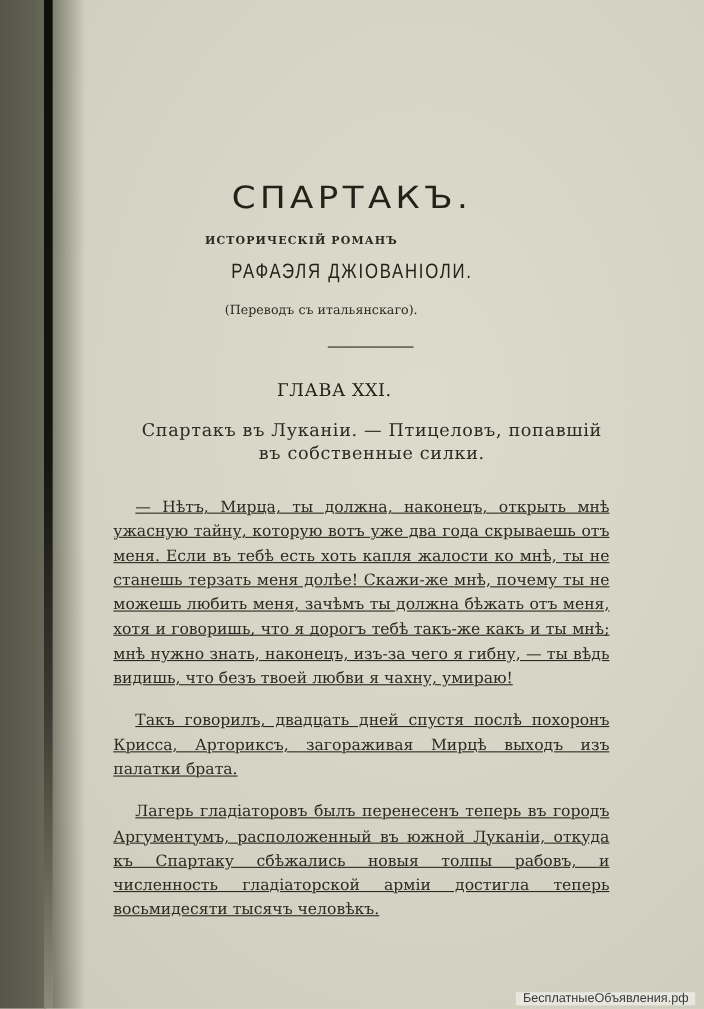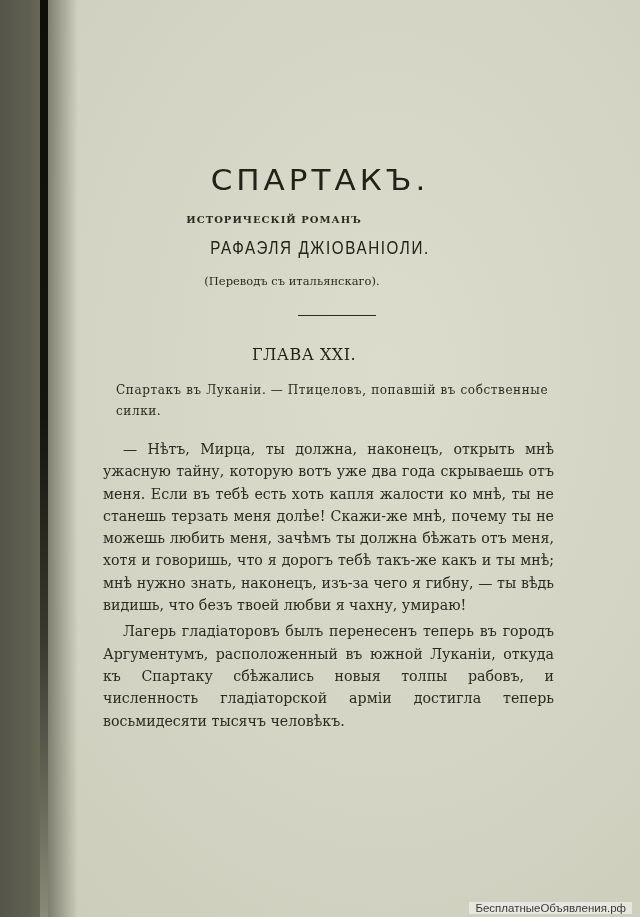--- a/index.html
+++ b/index.html
@@ -93,37 +93,39 @@
       top: 345px;
       text-align: center;
       font-size: 16px;
       letter-spacing: 0.5px;
       color: #222218;
     }
     .chapter-summary {
       position: absolute;
       left: 116px; width: 444px;
       top: 380px;
-      font-size: 12px;
+      text-align: center;
+      font-size: 16px;
       line-height: 21px;
       letter-spacing: 0.6px;
       color: #2a2a22;
     }
     .body-text {
       position: absolute;
       left: 103px; width: 451px;
       top: 434px;
       font-size: 14.2px;
       line-height: 22.3px;
       color: #2a2a22;
       text-align: justify;
     }
     .body-text p {
-      margin: 4px 0 3px 0;
+      margin: 16px 0 3px 0;
       text-indent: 20px;
+      text-decoration: underline;
     }
     .watermark {
       position: absolute;
       right: 8px; bottom: 3px;
       padding: 0 6px;
       background: rgba(235,235,228,0.85);
       font-family: "Liberation Sans", sans-serif;
       font-size: 11.5px;
       color: #3a3a3a;
     }
@@ -140,16 +142,17 @@
 <div class="subtitle">ИСТОРИЧЕСКІЙ РОМАНЪ</div>
 <div class="author">РАФАЭЛЯ ДЖІОВАНІОЛИ.</div>
 <div class="translation">(Переводъ съ итальянскаго).</div>
 <div class="rule"></div>
 
 <div class="chapter">ГЛАВА XXI.</div>
 <div class="chapter-summary">Спартакъ въ Луканіи. — Птицеловъ, попавшій въ собственные силки.</div>
 
 <div class="body-text">
   <p>— Нѣтъ, Мирца, ты должна, наконецъ, открыть мнѣ ужасную тайну, которую вотъ уже два года скрываешь отъ меня. Если въ тебѣ есть хоть капля жалости ко мнѣ, ты не станешь терзать меня долѣе! Скажи-же мнѣ, почему ты не можешь любить меня, зачѣмъ ты должна бѣжать отъ меня, хотя и говоришь, что я дорогъ тебѣ такъ-же какъ и ты мнѣ; мнѣ нужно знать, наконецъ, изъ-за чего я гибну, — ты вѣдь видишь, что безъ твоей любви я чахну, умираю!</p>
+  <p>Такъ говорилъ, двадцать дней спустя послѣ похоронъ Крисса, Арториксъ, загораживая Мирцѣ выходъ изъ палатки брата.</p>
   <p>Лагерь гладіаторовъ былъ перенесенъ теперь въ городъ Аргументумъ, расположенный въ южной Луканіи, откуда къ Спартаку сбѣжались новыя толпы рабовъ, и численность гладіаторской арміи достигла теперь восьмидесяти тысячъ человѣкъ.</p>
 </div>
 
 <div class="watermark">БесплатныеОбъявления.рф</div>
 
 </body></html>

